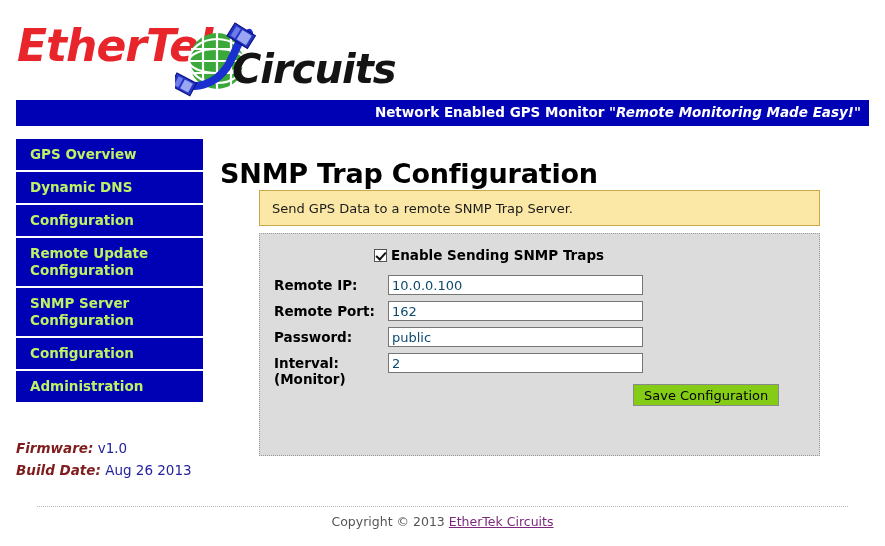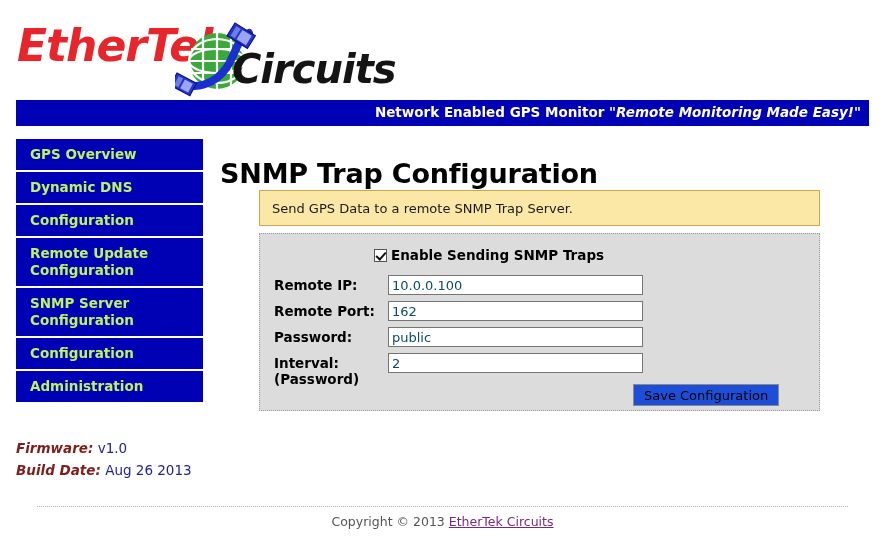--- a/index.html
+++ b/index.html
@@ -130,21 +130,21 @@
     font-size: 13px;
   }
   .info-banner-text {
     position: absolute;
     left: 12px; top: 10px;
   }
 
   #form-panel {
     position: absolute;
     left: 259px; top: 233px;
-    width: 561px; height: 178px;
+    width: 561px; height: 223px;
     box-sizing: border-box;
     background: #dcdcdc;
     border: 1px dotted #9a9a9a;
   }
 
   #enable-row {
     position: absolute;
     left: 114px; top: 13px;
     display: flex;
     align-items: center;
@@ -200,21 +200,21 @@
     color: #0c4a6e;
     padding: 0 3px;
     outline: none;
   }
 
   #save-button {
     position: absolute;
     left: 373px; top: 150px;
     height: 22px;
     padding: 0 10px;
-    background: #1d4ed8;
+    background: #84cc16;
     border: 1px solid #8a8a8a;
     font-family: "DejaVu Sans", "Liberation Sans", sans-serif;
     font-size: 13px;
     color: #000000;
     cursor: pointer;
   }
 
   
   #footer-divider {
     position: absolute;
@@ -341,21 +341,21 @@
   </div>
 
   <div class="field-row" style="top:93px;">
     <span class="field-label">Password:</span>
     <input class="field-input" type="text" value="public" style="">
   </div>
 
   <div class="field-row" style="top:119px;">
     <span class="field-label">
       <span>Interval:</span>
-      <span class="sub">(Password)</span>
+      <span class="sub">(Monitor)</span>
     </span>
     <input class="field-input" type="text" value="2" style="">
   </div>
 
   <button id="save-button">Save Configuration</button>
 </div>
 
 <div id="footer-divider"></div>
 <div id="footer-copyright">
   <span>Copyright © 2013 </span><a href="#">EtherTek Circuits</a>

